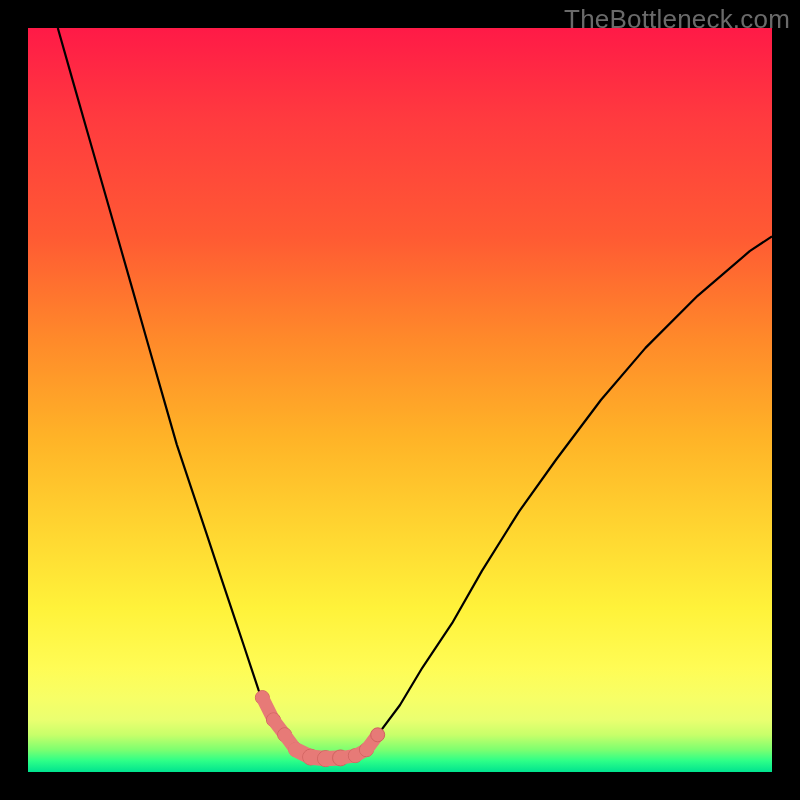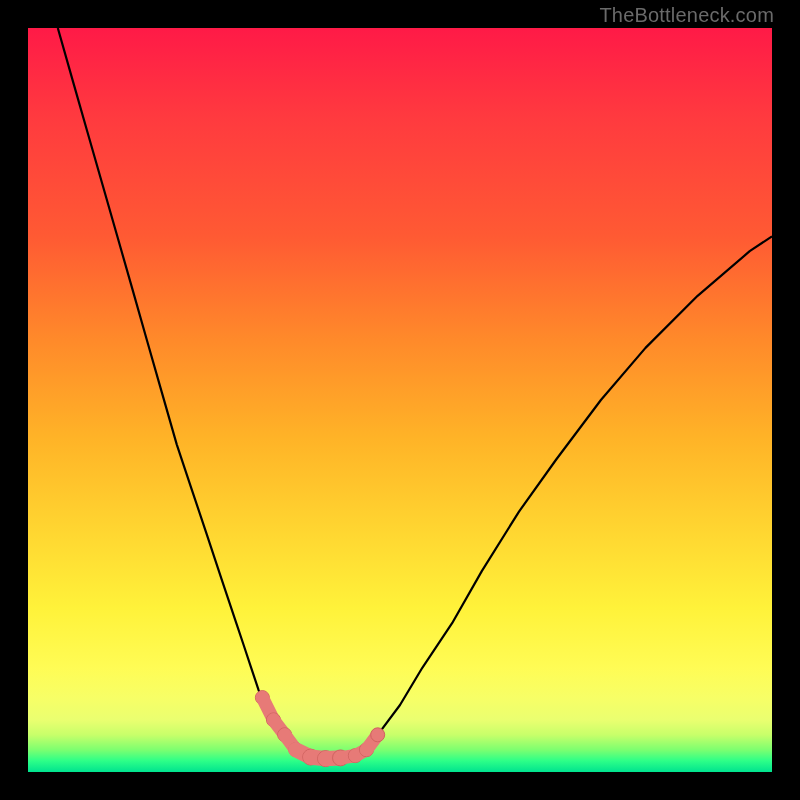--- a/index.html
+++ b/index.html
@@ -40,23 +40,23 @@
       #eaff70 93%,
       #c8ff6a 95%,
       #7dff70 97%,
       #2dff88 98.5%,
       #00e38f 100%
     );
   }
   .watermark {
     position: absolute;
     top: 4px;
-    right: 26px;
+    right: 10px;
     color: #6a6a6a;
-    font-size: 20px;
+    font-size: 26px;
     letter-spacing: 0.2px;
     user-select: none;
   }
   svg.curve {
     position: absolute;
     top: 0;
     left: 0;
     width: 744px;
     height: 744px;
     overflow: visible;

